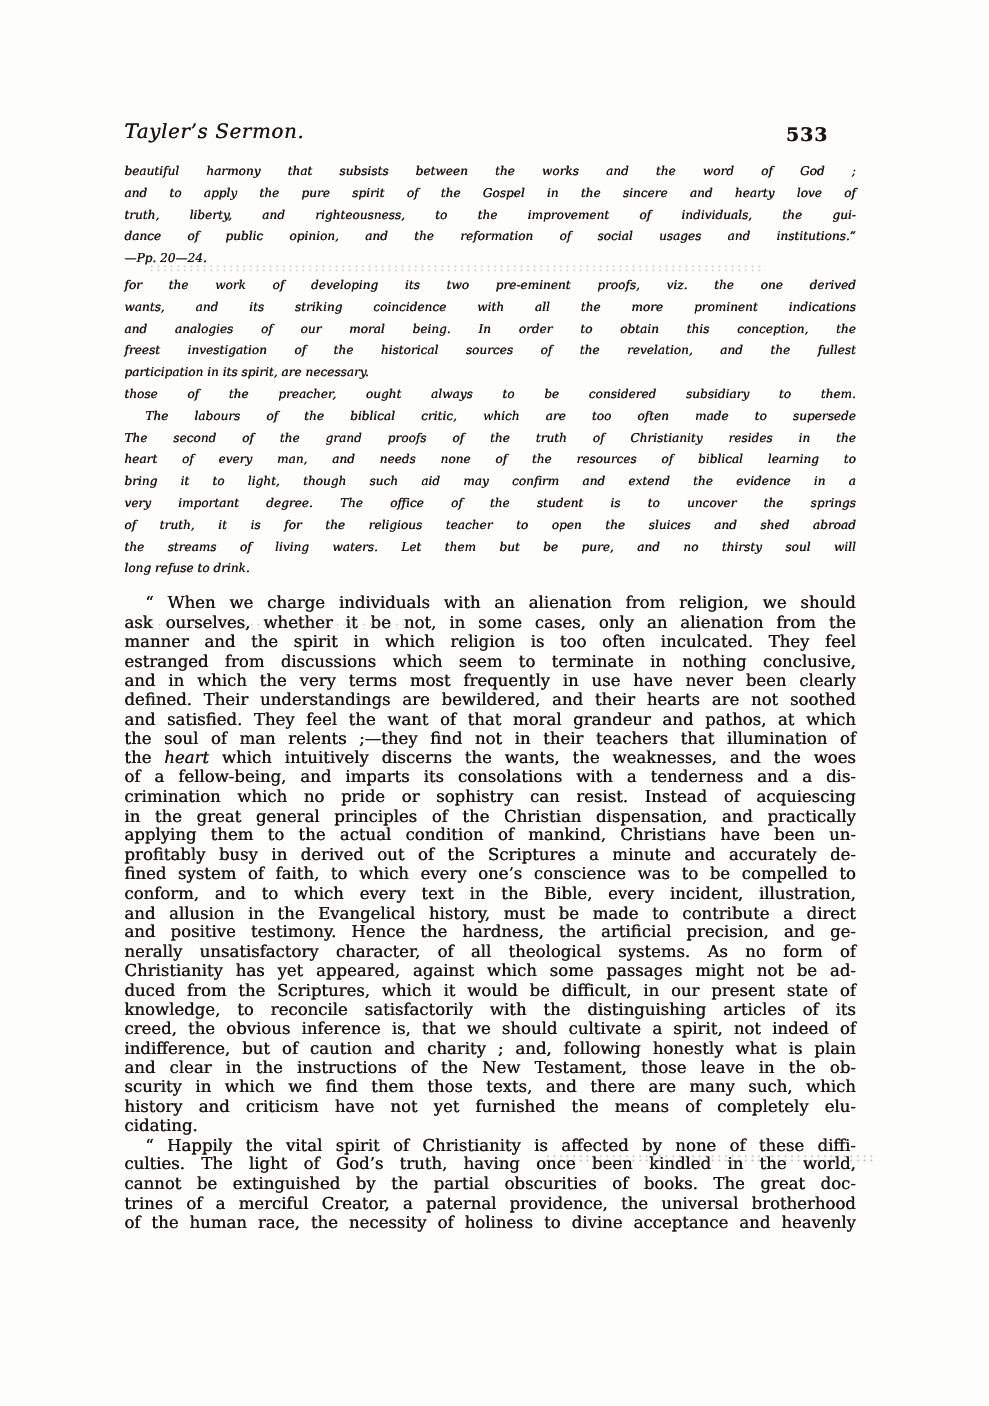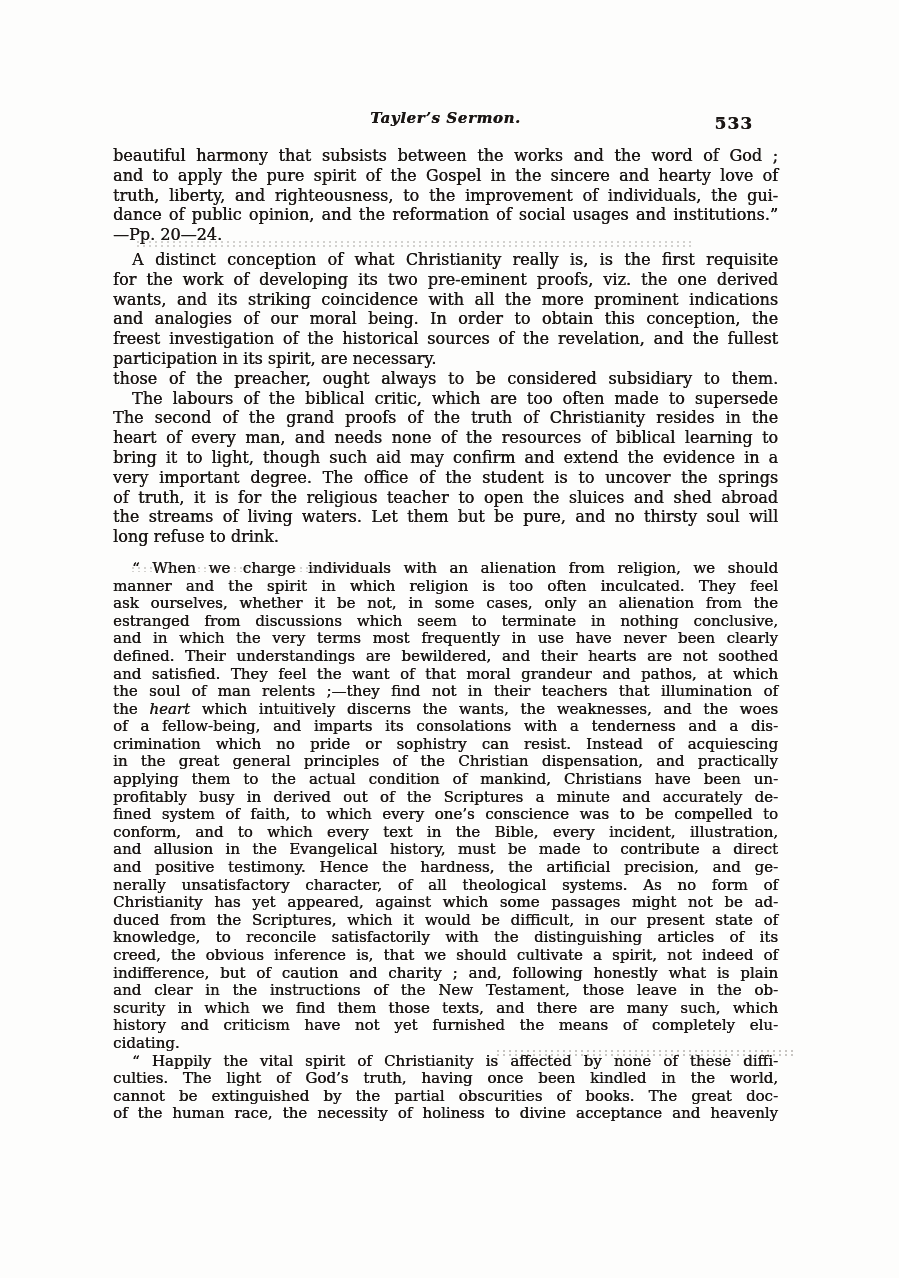--- a/index.html
+++ b/index.html
@@ -16,24 +16,24 @@
     color: #1b1715;
     font-family: "DejaVu Serif", "Liberation Serif", serif;
   }
   
   .header {
     position: absolute;
     left: 113px; top: 109px; width: 665px; height: 24px;
   }
   .running-title {
     display: block;
-    text-align: center;
+    text-align: left;
     font-style: italic;
-    font-weight: bold;
-    font-size: 15px;
+    font-weight: normal;
+    font-size: 18px;
     letter-spacing: 0.6px;
     text-shadow: 0.3px 0 currentColor;
   }
   .page-number {
     position: absolute;
     top: 4px; right: 25px;
     font-weight: bold;
     font-size: 17px;
     letter-spacing: 1px;
     text-shadow: 0.3px 0 currentColor;
@@ -46,23 +46,24 @@
   .para { margin: 0; }
   .para.gap-sm { margin-top: 5px; }
   .para.gap-md { margin-top: 13px; }
   .line {
     white-space: nowrap;
     text-align: justify;
     text-align-last: justify;
     text-shadow: 0.35px 0 currentColor;
   }
   .para.body .line {
-    font-size: 16px;
+    font-size: 11px;
     line-height: 19.8px;
     height: 19.8px;
+    font-style: italic;
   }
   .para.quote .line {
     font-size: 15px;
     line-height: 17.6px;
     height: 17.6px;
   }
   .line.last { text-align-last: left; }
   .line.indent { padding-left: 19px; }
   .line em { font-style: italic; }
   
@@ -90,42 +91,41 @@
 
   <div class="body-block">
       <div class="para body">
         <div class="line">beautiful harmony that subsists between the works and the word of God ;</div>
         <div class="line">and to apply the pure spirit of the Gospel in the sincere and hearty love of</div>
         <div class="line">truth, liberty, and righteousness, to the improvement of individuals, the gui-</div>
         <div class="line">dance of public opinion, and the reformation of social usages and institutions.”</div>
         <div class="line last">—Pp. 20—24.</div>
       </div>
       <div class="para body gap-sm">
-        <div class="line indent">A distinct conception of what Christianity really is, is the first requisite</div>
         <div class="line">for the work of developing its two pre-eminent proofs, viz. the one derived</div>
         <div class="line">wants, and its striking coincidence with all the more prominent indications</div>
         <div class="line">and analogies of our moral being.  In order to obtain this conception, the</div>
         <div class="line">freest investigation of the historical sources of the revelation, and the fullest</div>
         <div class="line last">participation in its spirit, are necessary.</div>
       </div>
       <div class="para body">
         <div class="line">those of the preacher, ought always to be considered subsidiary to them.</div>
         <div class="line indent">The labours of the biblical critic, which are too often made to supersede</div>
         <div class="line">The second of the grand proofs of the truth of Christianity resides in the</div>
         <div class="line">heart of every man, and needs none of the resources of biblical learning to</div>
         <div class="line">bring it to light, though such aid may confirm and extend the evidence in a</div>
         <div class="line">very important degree.  The office of the student is to uncover the springs</div>
         <div class="line">of truth, it is for the religious teacher to open the sluices and shed abroad</div>
         <div class="line">the streams of living waters.  Let them but be pure, and no thirsty soul will</div>
         <div class="line last">long refuse to drink.</div>
       </div>
       <div class="para quote gap-md">
         <div class="line indent">“ When we charge individuals with an alienation from religion, we should</div>
+        <div class="line">ask ourselves, whether it be not, in some cases, only an alienation from the</div>
         <div class="line">manner and the spirit in which religion is too often inculcated.  They feel</div>
-        <div class="line">ask ourselves, whether it be not, in some cases, only an alienation from the</div>
         <div class="line">estranged from discussions which seem to terminate in nothing conclusive,</div>
         <div class="line">and in which the very terms most frequently in use have never been clearly</div>
         <div class="line">defined.  Their understandings are bewildered, and their hearts are not soothed</div>
         <div class="line">and satisfied.  They feel the want of that moral grandeur and pathos, at which</div>
         <div class="line">the soul of man relents ;—they find not in their teachers that illumination of</div>
         <div class="line"><span>the </span><em>heart</em><span> which intuitively discerns the wants, the weaknesses, and the woes</span></div>
         <div class="line">of a fellow-being, and imparts its consolations with a tenderness and a dis-</div>
         <div class="line">crimination which no pride or sophistry can resist.  Instead of acquiescing</div>
         <div class="line">in the great general principles of the Christian dispensation, and practically</div>
         <div class="line">applying them to the actual condition of mankind, Christians have been un-</div>
@@ -142,20 +142,21 @@
         <div class="line">indifference, but of caution and charity ; and, following honestly what is plain</div>
         <div class="line">and clear in the instructions of the New Testament, those leave in the ob-</div>
         <div class="line">scurity in which we find them those texts, and there are many such, which</div>
         <div class="line">history and criticism have not yet furnished the means of completely elu-</div>
         <div class="line last">cidating.</div>
       </div>
       <div class="para quote">
         <div class="line indent">“ Happily the vital spirit of Christianity is affected by none of these diffi-</div>
         <div class="line">culties.  The light of God’s truth, having once been kindled in the world,</div>
         <div class="line">cannot be extinguished by the partial obscurities of books.  The great doc-</div>
+        <div class="line">trines of a merciful Creator, a paternal providence, the universal brotherhood</div>
         <div class="line">of the human race, the necessity of holiness to divine acceptance and heavenly</div>
       </div>
     </div>
 
   <div class="smudge smudge-1"></div>
   <div class="smudge smudge-2"></div>
   <div class="smudge smudge-3"></div>
 
 </div>
 

